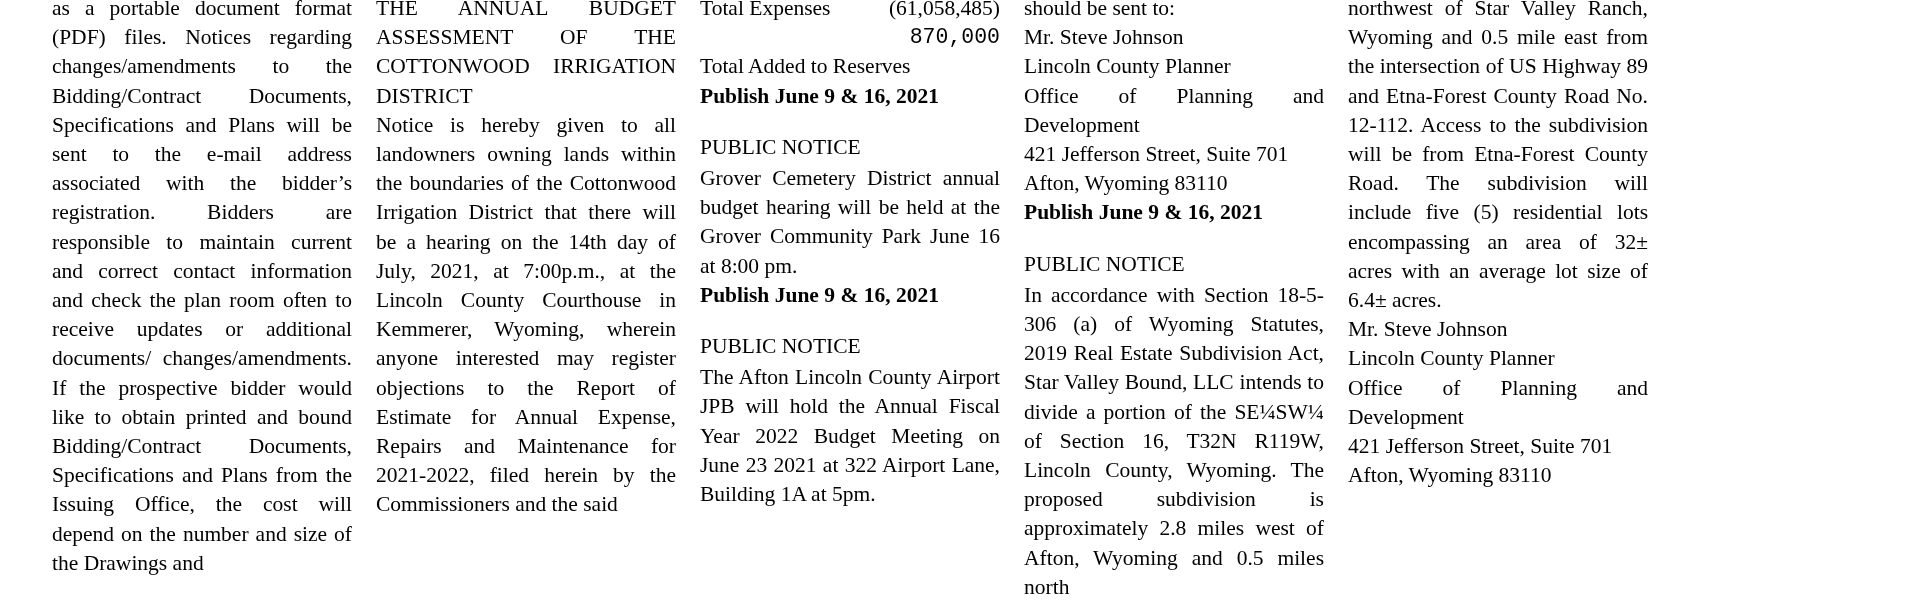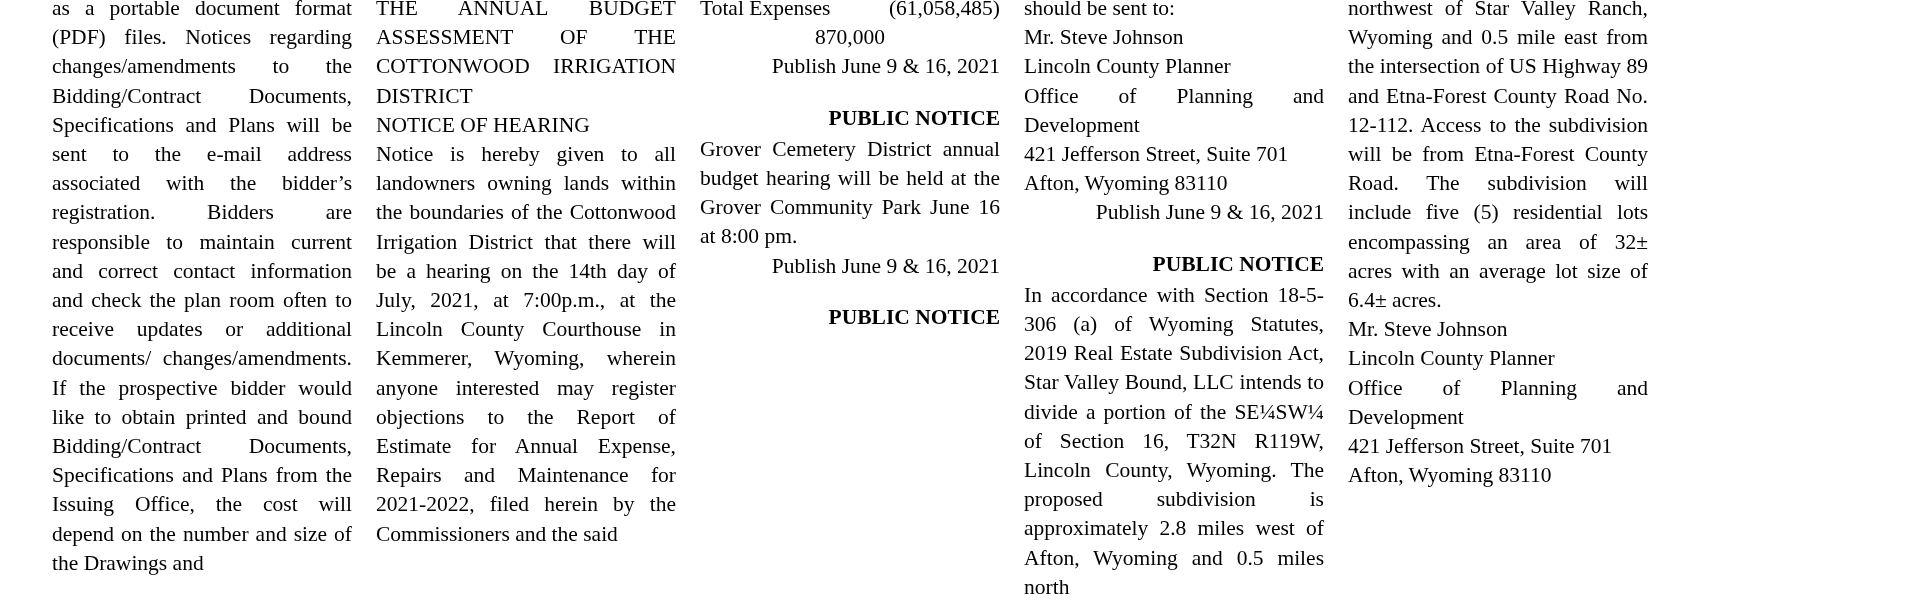--- a/index.html
+++ b/index.html
@@ -44,72 +44,74 @@
     margin: 0;
     padding: 0;
     text-align: justify;
     text-justify: inter-word;
     hyphens: none;
   }
   p.noj {
     text-align: left;
   }
   .heading {
-    text-align: right;
-    font-weight: bold;
+    text-align: left;
+    font-weight: normal;
     margin-top: 22px;
     margin-bottom: 2px;
   }
   .publish {
-    text-align: right;
-    font-weight: normal;
+    text-align: left;
+    font-weight: bold;
   }
   .amount-line {
     display: flex;
     justify-content: space-between;
   }
   .amount-line .lbl { text-align: left; }
   .amount-line .val { text-align: right; }
   .indent-right {
-    text-align: center;
+    text-align: right;
+    font-family: Liberation Mono, monospace;
   }
 </style>
 </head>
 <body>
 
 <div class="page">
 
   <div class="column">
     <div class="col-inner">
       <p>as a portable document format (PDF) files. Notices regarding changes/amendments to the Bidding/Contract Documents, Specifications and Plans will be sent to the e-mail address associated with the bidder’s registration. Bidders are responsible to maintain current and correct contact information and check the plan room often to receive updates or additional documents/ changes/amendments. If the prospective bidder would like to obtain printed and bound Bidding/Contract Documents, Specifications and Plans from the Issuing Office, the cost will depend on the number and size of the Drawings and</p>
     </div>
   </div>
 
   <div class="column">
     <div class="col-inner">
       <p>THE ANNUAL BUDGET ASSESSMENT OF THE COTTONWOOD IRRIGATION DISTRICT</p>
-      <p class="noj">NOTICE OF HEARING</p>
       <p>Notice is hereby given to all landowners owning lands within the boundaries of the Cottonwood Irrigation District that there will be a hearing on the 14th day of July, 2021, at 7:00p.m., at the Lincoln County Courthouse in Kemmerer, Wyoming, wherein anyone interested may register objections to the Report of Estimate for Annual Expense, Repairs and Maintenance for 2021-2022, filed herein by the Commissioners and the said</p>
     </div>
   </div>
 
   <div class="column">
     <div class="col-inner">
       <div class="amount-line">
         <span class="lbl">Total Expenses</span>
         <span class="val">(61,058,485)</span>
       </div>
       <p class="indent-right">870,000</p>
+      <p class="noj">Total Added to Reserves</p>
       <p class="publish">Publish June 9 &amp; 16, 2021</p>
 
       <p class="heading">PUBLIC NOTICE</p>
       <p>Grover Cemetery District annual budget hearing will be held at the Grover Community Park June 16 at 8:00 pm.</p>
       <p class="publish">Publish June 9 &amp; 16, 2021</p>
 
       <p class="heading">PUBLIC NOTICE</p>
+      <p>The Afton Lincoln County Airport JPB will hold the Annual Fiscal Year 2022 Budget Meeting on June 23 2021 at 322 Airport Lane, Building 1A at 5pm.</p>
     </div>
   </div>
 
   <div class="column">
     <div class="col-inner">
       <p class="noj">should be sent to:</p>
       <p class="noj">Mr. Steve Johnson</p>
       <p class="noj">Lincoln County Planner</p>
       <p>Office of Planning and Development</p>
       <p class="noj">421 Jefferson Street, Suite 701</p>

